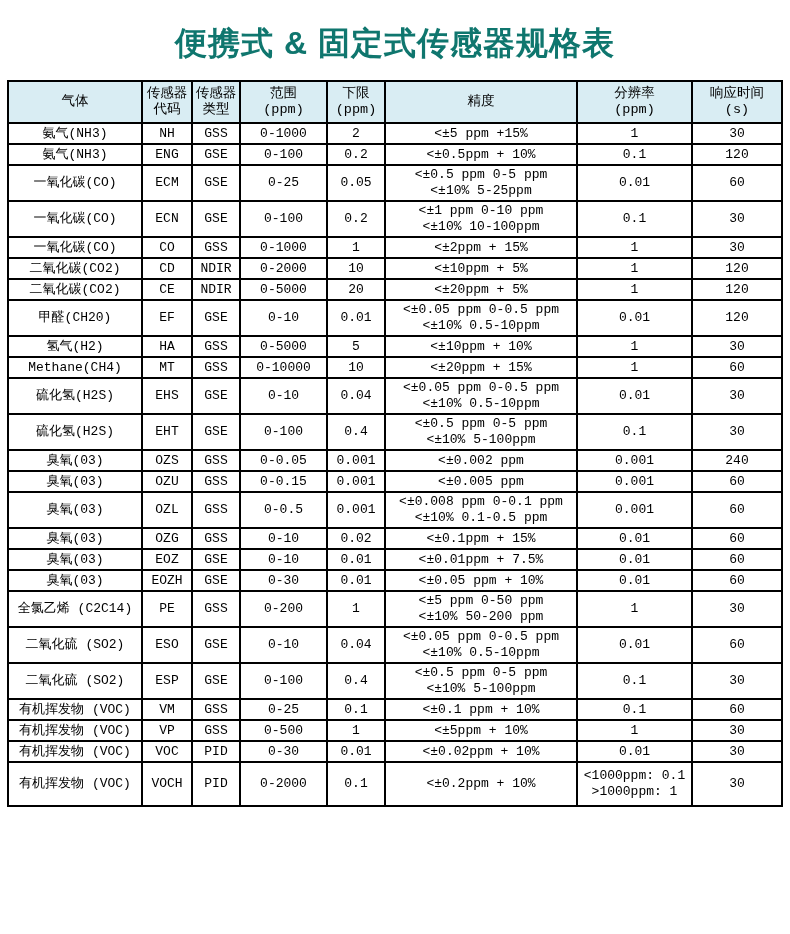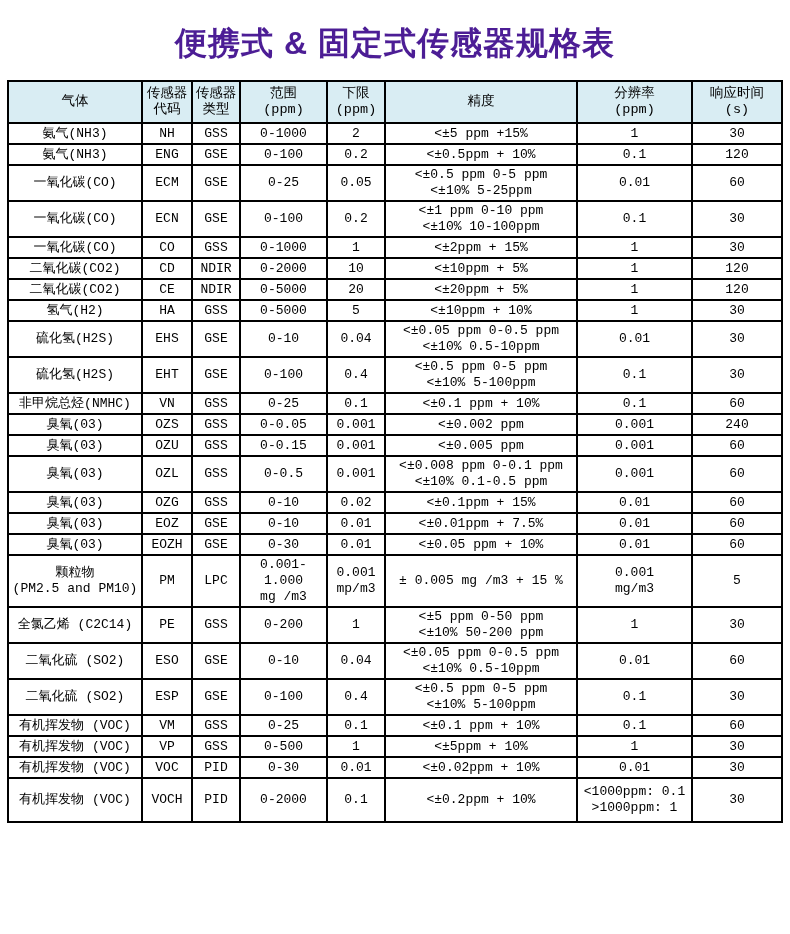--- a/index.html
+++ b/index.html
@@ -13,21 +13,21 @@
     width: 790px;
     height: 934px;
     background: #ffffff;
     overflow: hidden;
   }
   .title {
     text-align: center;
     font-weight: bold;
     font-size: 32px;
     letter-spacing: 1px;
-    color: #4c1d95;
+    color: #0f766e;
     margin: 22px 0 14px 0;
     font-family: "Liberation Sans", "DejaVu Sans", sans-serif;
   }
   table.spec {
     border-collapse: collapse;
     table-layout: fixed;
     width: 774px;
     margin: 0 auto;
     font-family: "Liberation Mono", "DejaVu Sans Mono", monospace;
   }
@@ -161,29 +161,50 @@
         <tr>
           <td>二氧化碳(CO2)</td>
           <td>CE</td>
           <td>NDIR</td>
           <td>0-5000</td>
           <td>20</td>
           <td>&lt;±20ppm + 5%</td>
           <td>1</td>
           <td>120</td>
         </tr>
+        <tr class="tall">
+          <td>甲醛(CH20)</td>
+          <td>EF</td>
+          <td>GSE</td>
+          <td>0-10</td>
+          <td>0.01</td>
+          <td>&lt;±0.05 ppm 0-0.5 ppm
+&lt;±10% 0.5-10ppm</td>
+          <td>0.01</td>
+          <td>120</td>
+        </tr>
         <tr>
           <td>氢气(H2)</td>
           <td>HA</td>
           <td>GSS</td>
           <td>0-5000</td>
           <td>5</td>
           <td>&lt;±10ppm + 10%</td>
           <td>1</td>
           <td>30</td>
+        </tr>
+        <tr>
+          <td>Methane(CH4)</td>
+          <td>MT</td>
+          <td>GSS</td>
+          <td>0-10000</td>
+          <td>10</td>
+          <td>&lt;±20ppm + 15%</td>
+          <td>1</td>
+          <td>60</td>
         </tr>
         <tr class="tall">
           <td>硫化氢(H2S)</td>
           <td>EHS</td>
           <td>GSE</td>
           <td>0-10</td>
           <td>0.04</td>
           <td>&lt;±0.05 ppm 0-0.5 ppm
 &lt;±10% 0.5-10ppm</td>
           <td>0.01</td>
@@ -194,30 +215,20 @@
           <td>EHT</td>
           <td>GSE</td>
           <td>0-100</td>
           <td>0.4</td>
           <td>&lt;±0.5 ppm 0-5 ppm
 &lt;±10% 5-100ppm</td>
           <td>0.1</td>
           <td>30</td>
         </tr>
         <tr>
-          <td>非甲烷总烃(NMHC)</td>
-          <td>VN</td>
-          <td>GSS</td>
-          <td>0-25</td>
-          <td>0.1</td>
-          <td>&lt;±0.1 ppm + 10%</td>
-          <td>0.1</td>
-          <td>60</td>
-        </tr>
-        <tr>
           <td>臭氧(03)</td>
           <td>OZS</td>
           <td>GSS</td>
           <td>0-0.05</td>
           <td>0.001</td>
           <td>&lt;±0.002 ppm</td>
           <td>0.001</td>
           <td>240</td>
         </tr>
         <tr>
@@ -263,34 +274,20 @@
         </tr>
         <tr>
           <td>臭氧(03)</td>
           <td>EOZH</td>
           <td>GSE</td>
           <td>0-30</td>
           <td>0.01</td>
           <td>&lt;±0.05 ppm + 10%</td>
           <td>0.01</td>
           <td>60</td>
-        </tr>
-        <tr class="xtall">
-          <td>颗粒物
-(PM2.5 and PM10)</td>
-          <td>PM</td>
-          <td>LPC</td>
-          <td>0.001-1.000
-mg /m3</td>
-          <td>0.001
-mp/m3</td>
-          <td>±  0.005 mg /m3 + 15 %</td>
-          <td>0.001
-mg/m3</td>
-          <td>5</td>
         </tr>
         <tr class="tall">
           <td>全氯乙烯 (C2C14)</td>
           <td>PE</td>
           <td>GSS</td>
           <td>0-200</td>
           <td>1</td>
           <td>&lt;±5 ppm 0-50 ppm
 &lt;±10% 50-200 ppm</td>
           <td>1</td>

